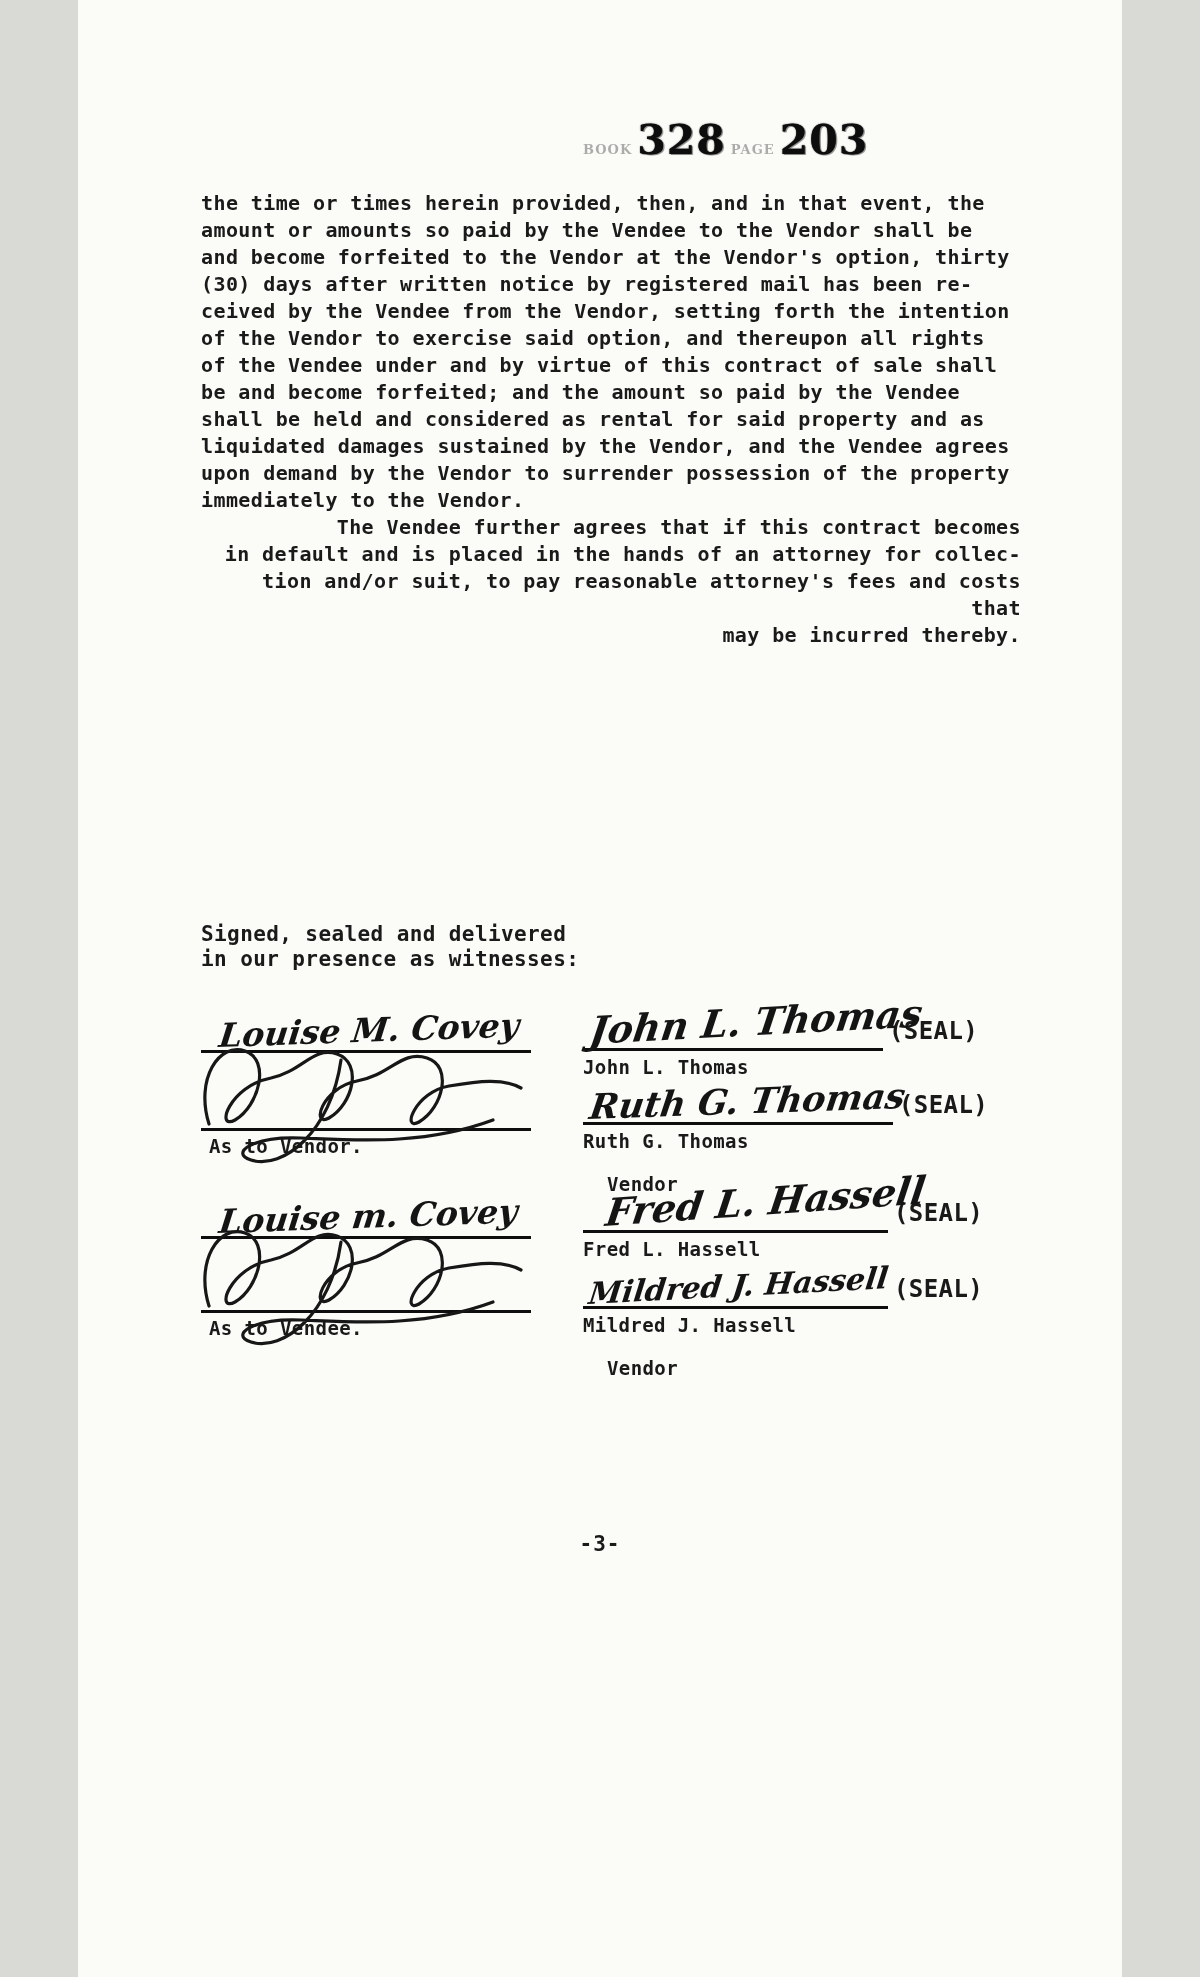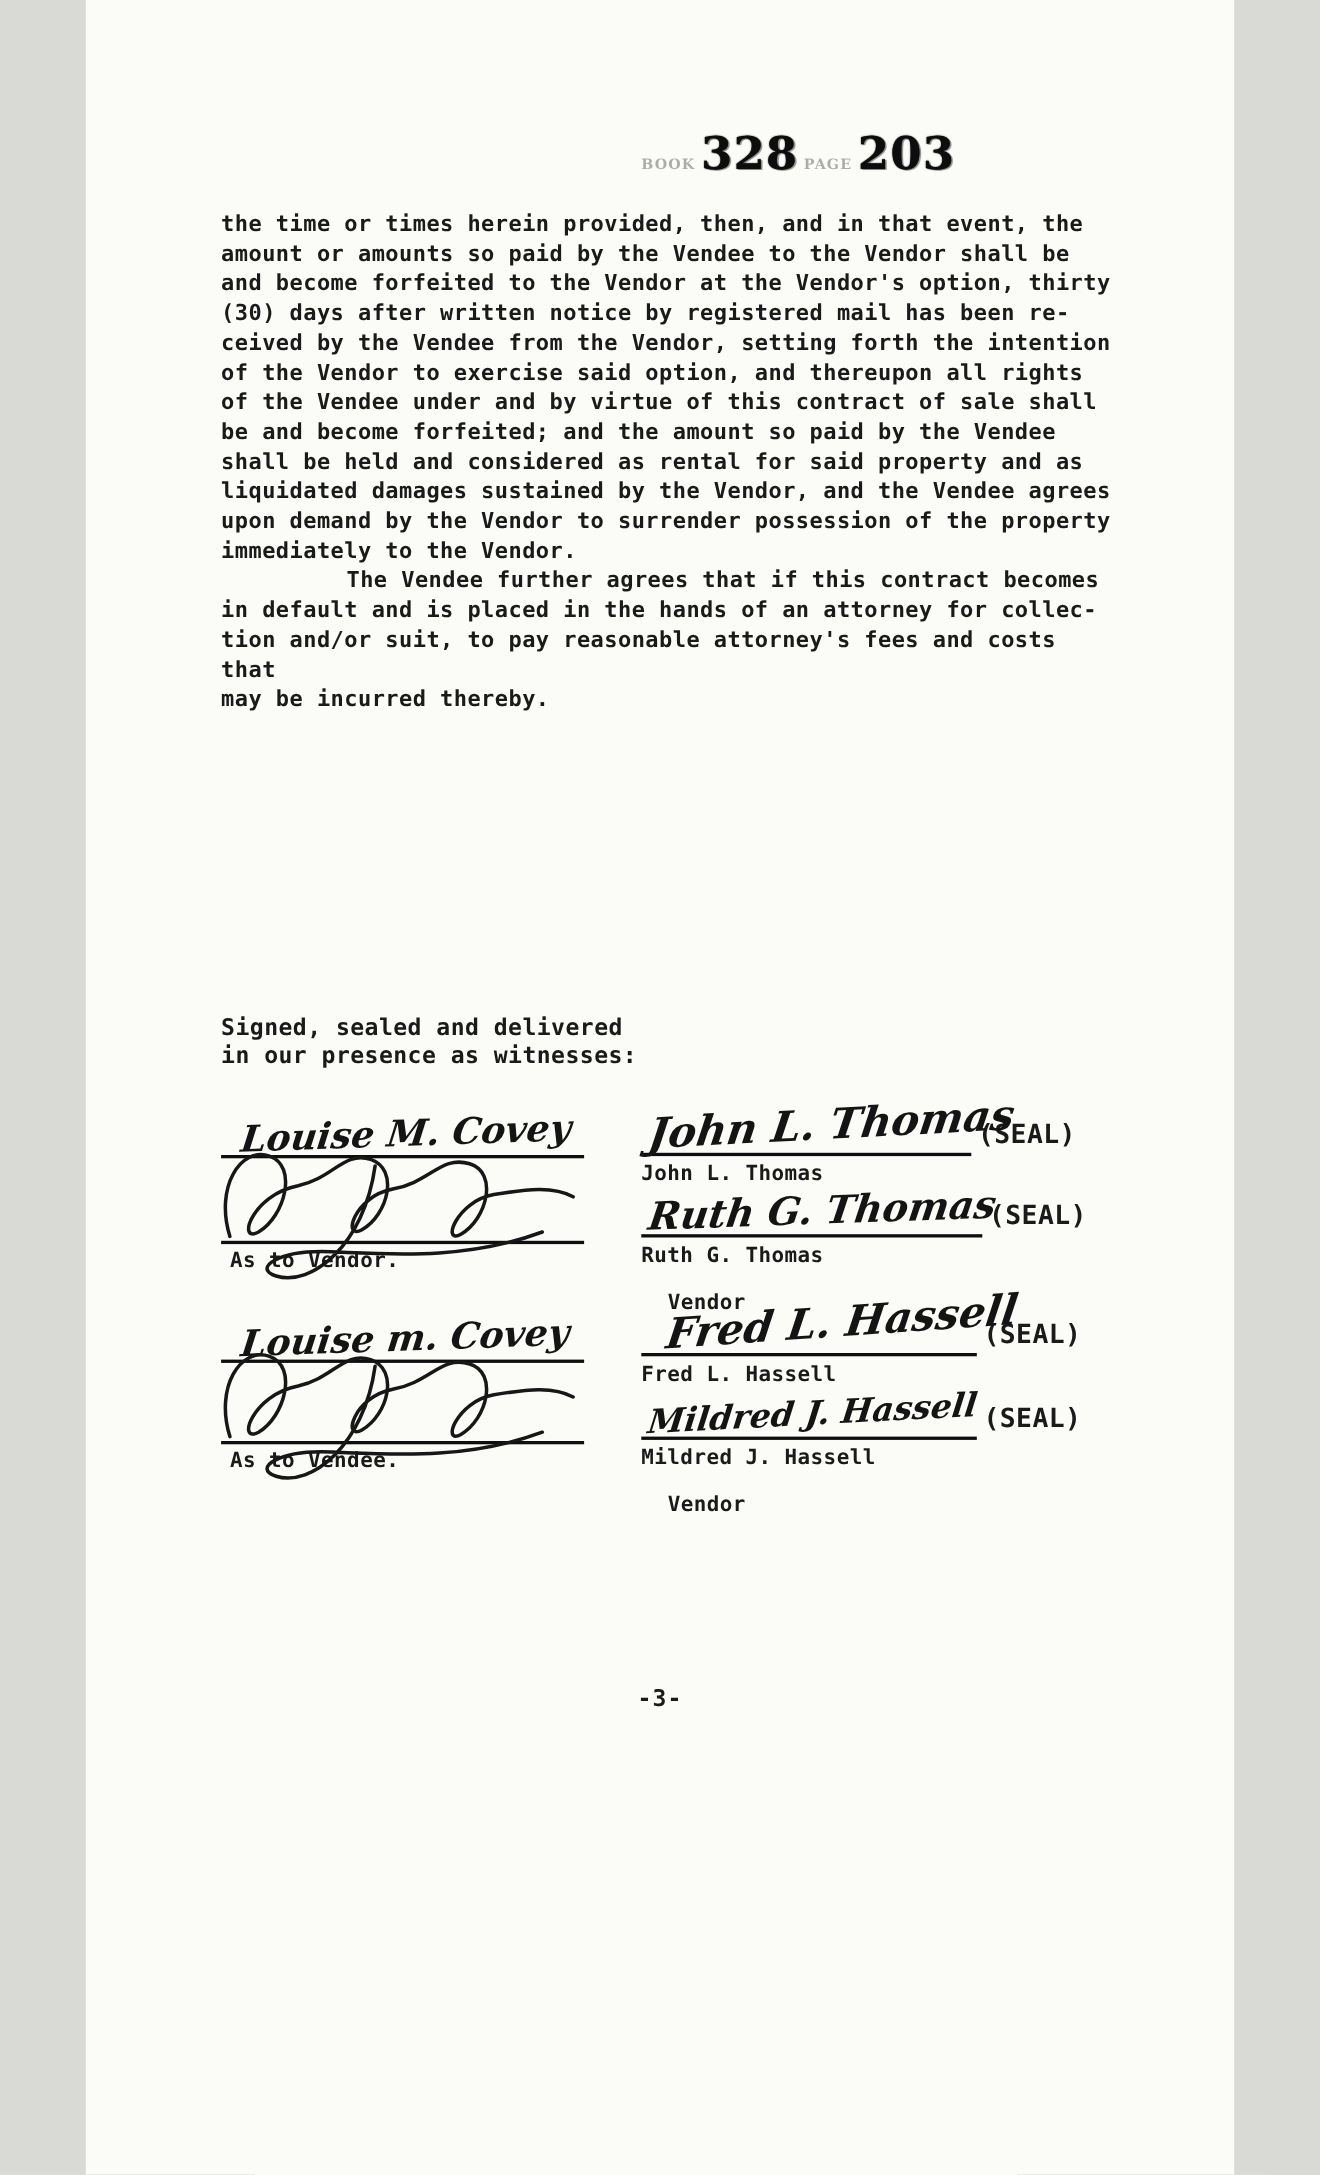--- a/index.html
+++ b/index.html
@@ -50,21 +50,21 @@
     width: 820px;
   }
   .para {
     margin: 0;
     font-size: 20px;
     line-height: 27px;
     font-weight: bold;
     white-space: pre-line;
     letter-spacing: 0.4px;
   }
-  .para.indent { text-indent: 114px; }
+  .para.indent { text-indent: 114px; text-align: right; }
 
   .witness-intro {
     position: absolute;
     top: 922px;
     left: 123px;
     font-size: 21px;
     line-height: 25px;
     font-weight: bold;
     white-space: pre-line;
     letter-spacing: 0.4px;

